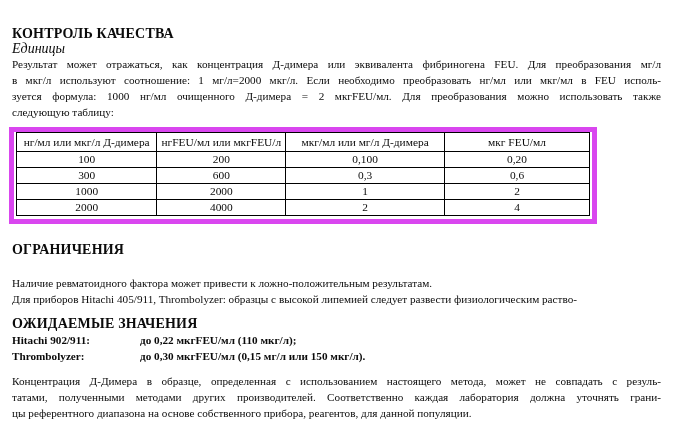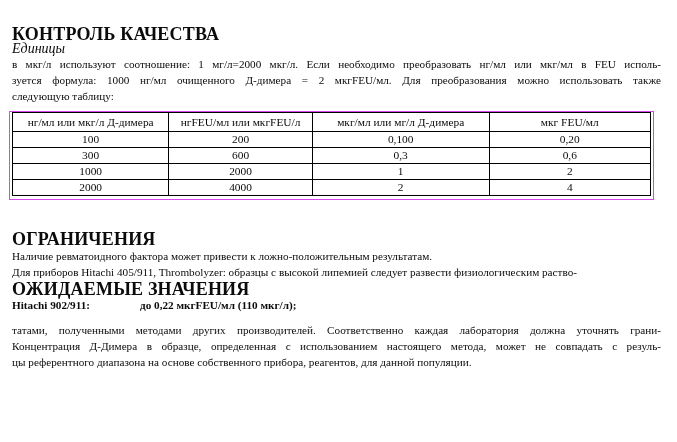--- a/index.html
+++ b/index.html
@@ -3,62 +3,63 @@
 <meta charset="utf-8">
 <style>
   html,body{margin:0;padding:0;}
   body{
     width:677px;height:442px;background:#ffffff;color:#0b0b0b;
     font-family:"Liberation Serif","DejaVu Serif",serif;
     font-size:11.2px;overflow:hidden;
   }
   .page{padding:27px 16px 0 12px;box-sizing:border-box;}
   .sec-heading{
-    font-size:18px;font-weight:bold;margin:0;line-height:14px;
+    font-size:14px;font-weight:bold;margin:0;line-height:14px;
     letter-spacing:.2px;
   }
   .sub-heading{font-style:italic;line-height:15px;font-size:14px;}
   .para{margin:0;}
   .jline{
     line-height:16px;height:16px;overflow:hidden;
     text-align:justify;text-align-last:justify;
   }
   .para .jline:last-child{text-align-last:left;}
   
   .tframe{
-    margin:7px 0 0 -3px;width:645px;box-sizing:border-box;
-    border:1px solid #d946ef;padding:0 2px 3px 2px;
+    margin:7px 0 0 -3px;width:588px;box-sizing:border-box;
+    border:5px solid #d946ef;padding:0 2px 3px 2px;
   }
   .ctable{width:100%;border-collapse:collapse;table-layout:fixed;}
   .ctable th,.ctable td{
     border:1px solid #000;text-align:center;font-weight:normal;
     font-size:11.4px;padding:0;
   }
   .ctable thead th{height:18px;line-height:16px;}
   .ctable tbody td{height:15px;line-height:15px;}
   col.c1{width:24.5%;} col.c2{width:22.5%;} col.c3{width:27.7%;} col.c4{width:25.3%;}
   
-  .h-limitations{margin-top:32px;}
-  .limitations-body{margin-top:2px;}
-  .h-expected{margin-top:2px;}
+  .h-limitations{margin-top:19px;}
+  .limitations-body{margin-top:18px;}
+  .h-expected{margin-top:10px;}
   .ev-list{margin-top:1px;}
   .ev-row{line-height:16px;height:16px;overflow:hidden;font-weight:bold;}
   .ev-label{display:inline-block;width:128px;}
   .note{margin-top:9px;}
 </style>
 </head>
 <body>
 
 <div class="page">
 
   <h1 class="sec-heading">КОНТРОЛЬ КАЧЕСТВА</h1>
 
   <div class="sub-heading">Единицы</div>
 
   <div class="para">
+      <div class="jline">Результат может отражаться, как концентрация Д-димера или эквивалента фибриногена FEU. Для преобразования мг/л</div>
       <div class="jline">в мкг/л используют соотношение: 1 мг/л=2000 мкг/л. Если необходимо преобразовать нг/мл или мкг/мл в FEU исполь-</div>
       <div class="jline">зуется формула: 1000 нг/мл очищенного Д-димера = 2 мкгFEU/мл. Для преобразования можно использовать также</div>
       <div class="jline">следующую таблицу:</div>
     </div>
 
   <div class="tframe">
     <table class="ctable">
       <colgroup>
         <col class="c1">
           <col class="c2">
@@ -110,21 +111,22 @@
       </div>
       <div class="para">
         <div class="jline">Для приборов Hitachi 405/911, Thrombolyzer: образцы с высокой липемией следует развести физиологическим раство-</div>
       </div>
     </div>
 
   <h1 class="sec-heading h-expected">ОЖИДАЕМЫЕ ЗНАЧЕНИЯ</h1>
 
   <div class="ev-list">
       <div class="ev-row"><span class="ev-label">Hitachi 902/911:</span><span class="ev-value">до 0,22 мкгFEU/мл (110 мкг/л);</span></div>
+      <div class="ev-row"><span class="ev-label">Thrombolyzer:</span><span class="ev-value">до 0,30 мкгFEU/мл (0,15 мг/л или 150 мкг/л).</span></div>
     </div>
 
   <div class="para note">
+      <div class="jline">Концентрация Д-Димера в образце, определенная с использованием настоящего метода, может не совпадать с резуль-</div>
       <div class="jline">татами, полученными методами других производителей. Соответственно каждая лаборатория должна уточнять грани-</div>
-      <div class="jline">Концентрация Д-Димера в образце, определенная с использованием настоящего метода, может не совпадать с резуль-</div>
       <div class="jline">цы референтного диапазона на основе собственного прибора, реагентов, для данной популяции.</div>
     </div>
 
 </div>
 
 </body></html>

